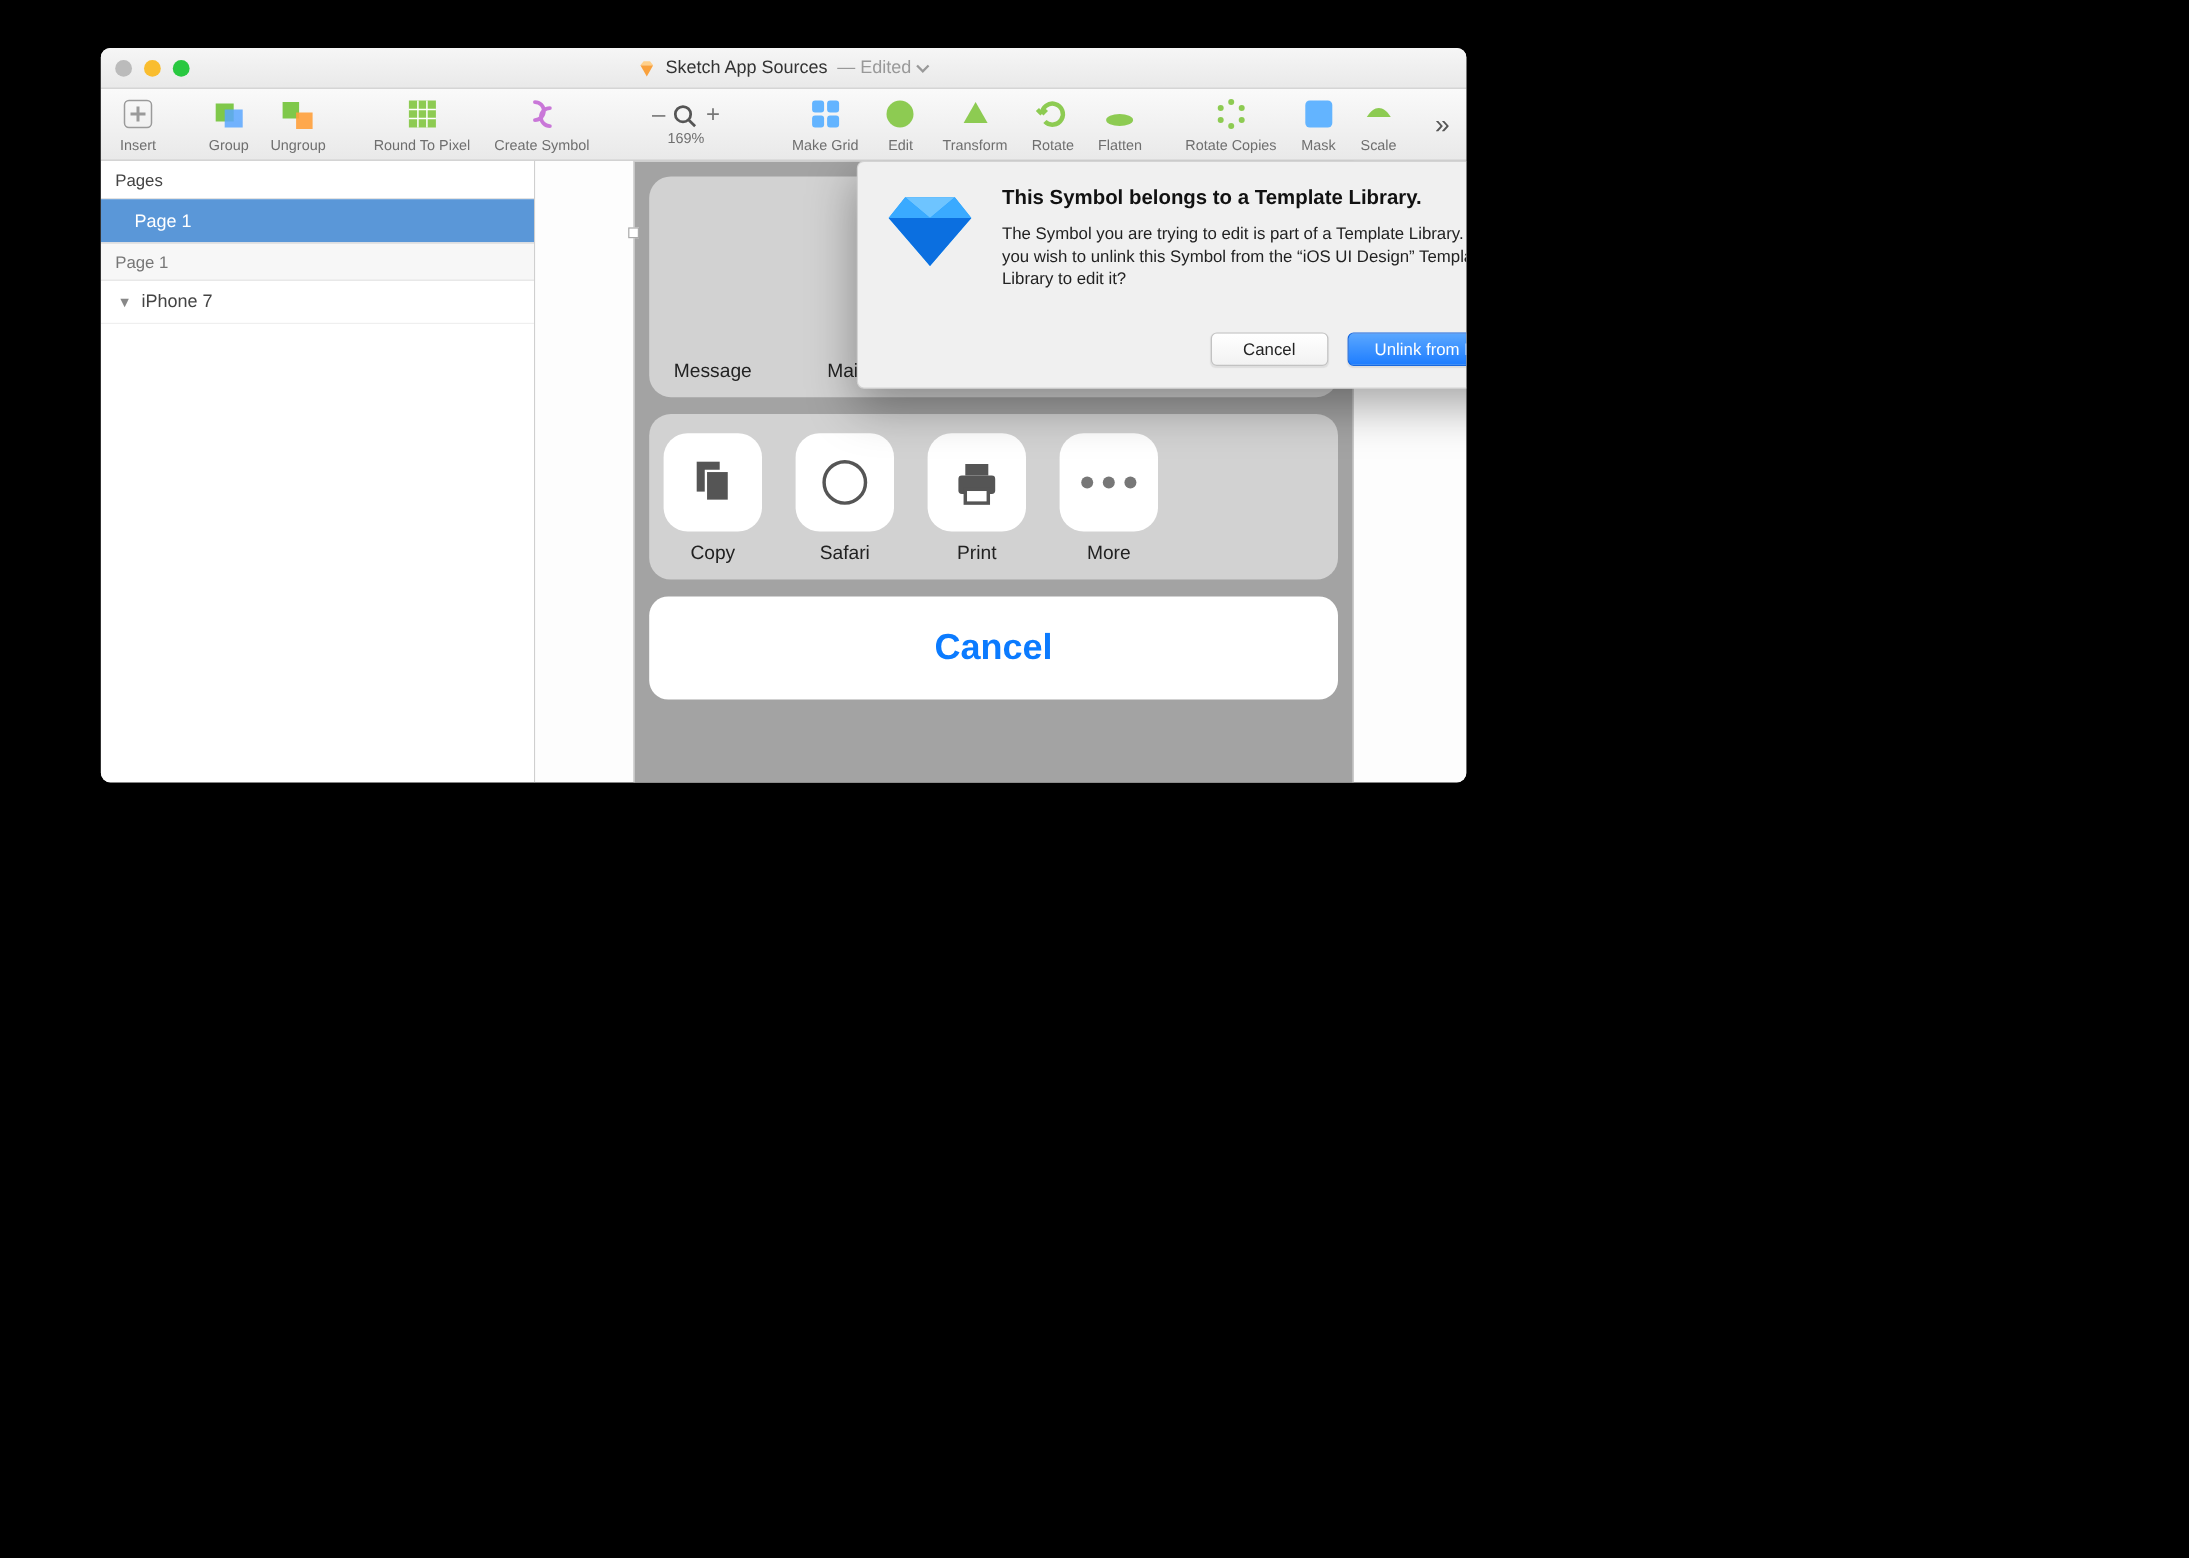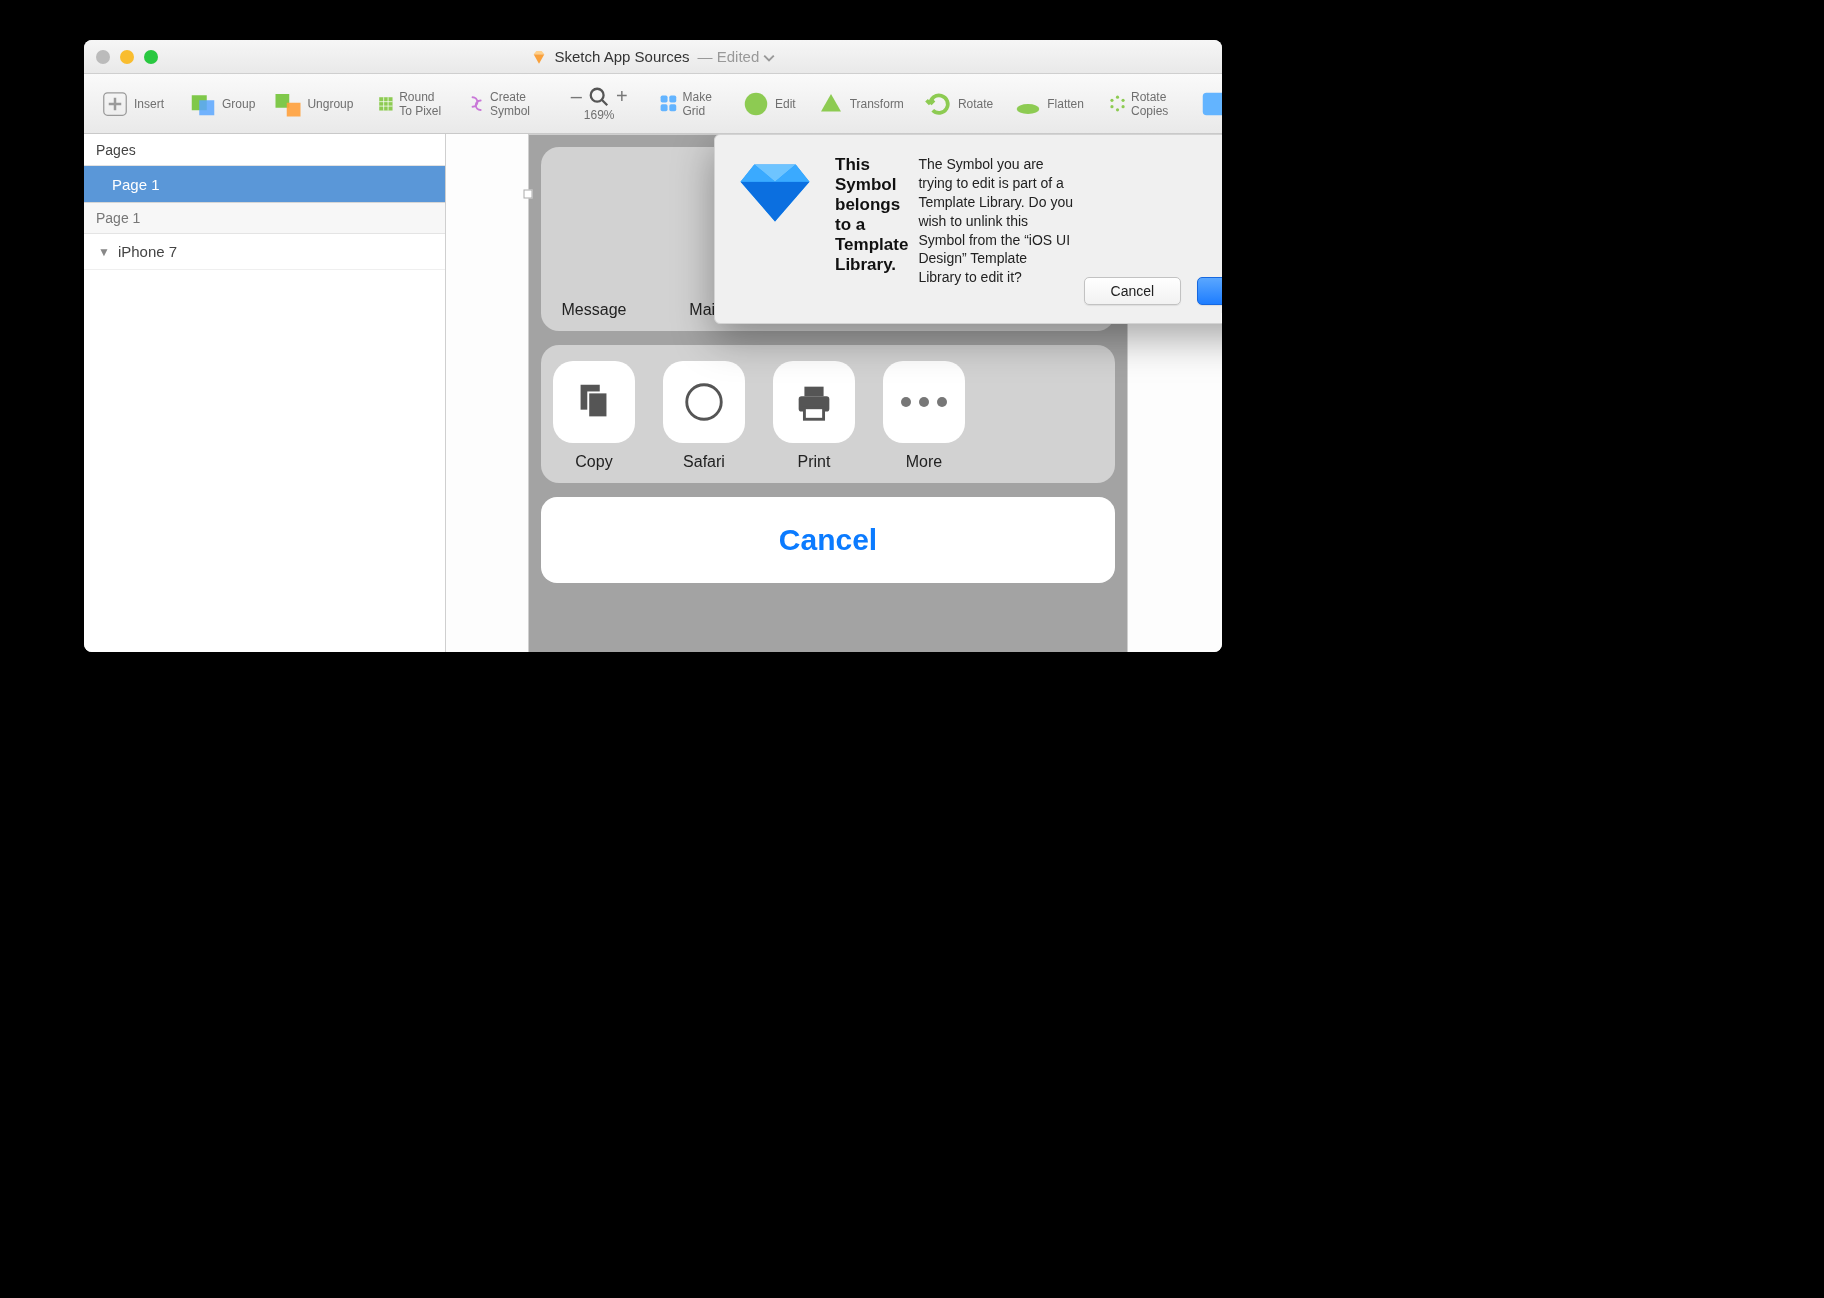--- a/index.html
+++ b/index.html
@@ -49,21 +49,21 @@
     height: 60px;
     background: linear-gradient(#fafafa,#e9e9e9);
     border-bottom: 1px solid #c9c9c9;
     display: flex;
     align-items: center;
     padding: 0 8px;
     gap: 4px;
     font-size: 12px; color: #6f6f6f;
   }
   .tb-group { display: flex; gap: 2px; }
-  .tb-item { display: flex; flex-direction: row; align-items: center; justify-content: center; gap: 4px; padding: 0 8px; }
+  .tb-item { display: flex; flex-direction: column; align-items: center; justify-content: center; gap: 4px; padding: 0 8px; }
   .tb-item .ic { width: 30px; height: 30px; display: flex; align-items: center; justify-content: center; }
   .tb-zoom { display:flex; flex-direction:column; align-items:center; padding: 0 14px; }
   .tb-zoom-row { display:flex; align-items:center; gap:6px; font-size:20px; color:#777; }
   .tb-zoom-row .mag { width:22px; height:22px; }
   .overflow { margin-left:auto; margin-right:6px; font-size:22px; color:#555; }
   .body-row { flex:1; display:flex; overflow:hidden; }
   .sidebar {
     width: 362px; display:flex; flex-direction:column; background:#fff; border-right:1px solid #cfcfcf;justify-content:center;
   }
   .pages-head { height:32px; display:flex; align-items:center; padding:0 12px; font-size:14px; color:#444; background:#fff; border-bottom:1px solid #e2e2e2;}
@@ -99,21 +99,21 @@
   .cancel-btn { background:#fff; border-radius:16px; height:86px; display:flex; align-items:center; justify-content:center; font-size:30px; color:#0b7bff; font-weight:600; }
   
   .dialog {
     position:absolute; left:268px; top:0; width:595px; height:190px;
     background:#f0f0f0; border:1px solid #d3d3d3; border-radius:6px;
     box-shadow:0 14px 40px rgba(0,0,0,.35);
     display:flex; gap:20px; padding:20px 22px 18px 20px;
   }
   .dialog .gem { width:80px; height:70px; flex-shrink:0; display:flex; align-items:flex-start; justify-content:center; padding-top:6px;}
   .dialog .gem svg { width:70px; height:62px; }
-  .dialog .txts { flex:1; display:flex; gap:10px; }
+  .dialog .txts { flex:1; display:flex; flex-direction:column; gap:10px; }
   .dialog .h { font-weight:700; font-size:17px; color:#111; }
   .dialog .p { font-size:14px; color:#222; line-height:1.35; max-width:420px; }
   .dialog .btns { margin-top:auto; display:flex; gap:16px; justify-content:flex-end; }
   .dialog button { height:28px; border-radius:5px; border:1px solid #c2c2c2; padding:0 26px; font-size:14px; background:linear-gradient(#fff,#f2f2f2); color:#222; box-shadow:0 1px 1px rgba(0,0,0,.08); }
   .dialog button.primary { background:linear-gradient(#5aa7ff,#1e7dff); border-color:#1668e0; color:#fff; padding:0 22px; }
 </style>
 </head>
 <body>
 
 <div class="window">

